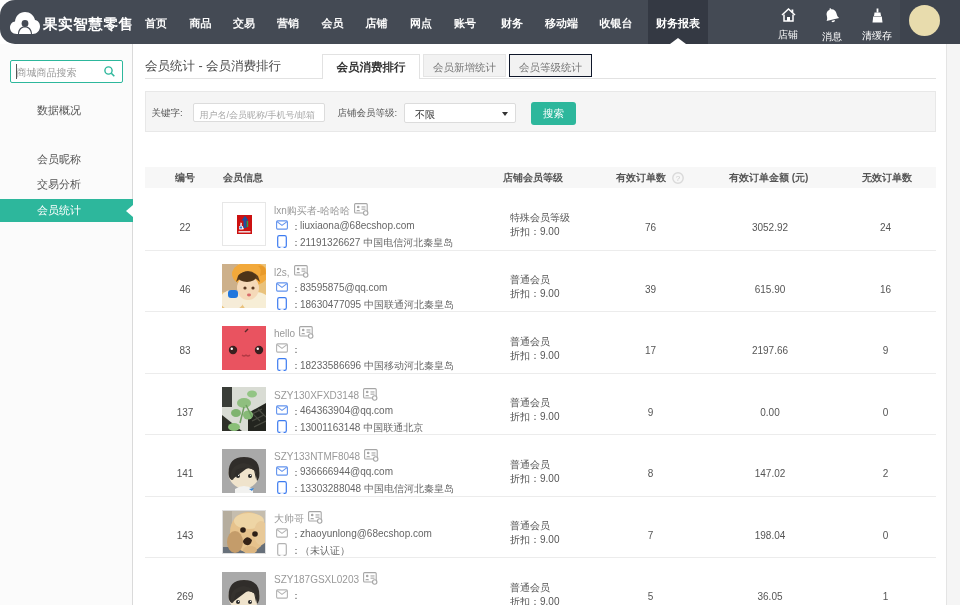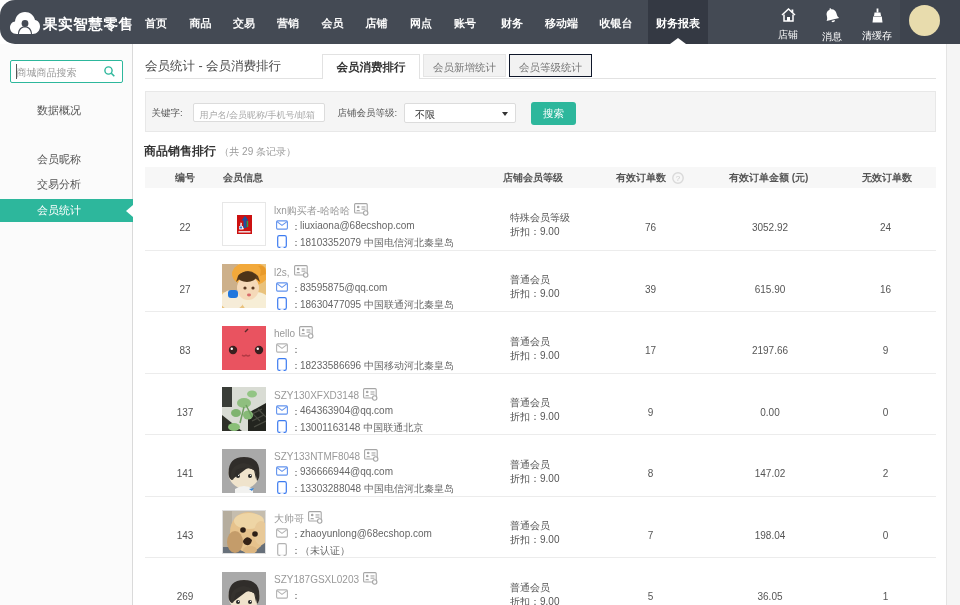--- a/index.html
+++ b/index.html
@@ -139,21 +139,20 @@
     <div class="finput">
         <span>用户名/会员昵称/手机号/邮箱</span>
       </div>
     <span class="flabel" style="left:191.5px">店铺会员等级:</span>
     <div class="fselect">
         <span class="v">不限</span>
         <span class="arr"></span>
       </div>
     <div class="fbtn">搜索</div>
   </div>
-  <div class="records">商品销售排行 <span class="sub">（共 29 条记录）</span></div>
 </div>
 
 <div class="thead">
   <span class="th" style="left:0;width:80px;text-align:center">编号</span>
   <span class="th" style="left:78px">会员信息</span>
   <span class="th" style="left:358px">店铺会员等级</span>
   <span class="th" style="left:471px">有效订单数</span>
   <svg width="12" height="12" viewBox="0 0 12 12" style="position:absolute;left:527px;top:5px">
     <circle cx="6" cy="6" r="5.2" fill="none" stroke="#d9d9d9" stroke-width="1.4"></circle>
     <text x="6" y="8.8" text-anchor="middle" font-size="8" fill="#ccc" font-family="Liberation Sans">?</text>
@@ -193,33 +192,33 @@
         </svg>
         <span class="colon">：</span>
         <span class="itxt">liuxiaona@68ecshop.com</span>
       </div>
     <div class="iline" style="top:46px">
         <svg width="10" height="13" viewBox="0 0 10 13" style="position:absolute;left:1px;top:0">
           <rect x="0.7" y="0.7" width="8.6" height="11.6" rx="1.6" fill="none" stroke="#3c7bf0" stroke-width="1.2"></rect>
           <path d="M3.4 12.2 h3.2" stroke="#fff" stroke-width="1.4"></path>
         </svg>
         <span class="colon">：</span>
-        <span class="itxt">18103352079 中国电信河北秦皇岛</span>
+        <span class="itxt">21191326627 中国电信河北秦皇岛</span>
       </div>
   </div>
   <div class="lvl">
       <div>特殊会员等级</div>
       <div style="margin-top:2.5px">折扣：9.00</div>
     </div>
   <div class="cval" style="left:505.5px">76</div>
   <div class="cval" style="left:625px">3052.92</div>
   <div class="cval" style="left:740.5px">24</div>
 </div>
 <div class="row" style="top:250.5px;height:61.5px">
-  <div class="cnum">27</div>
+  <div class="cnum">46</div>
   <div class="avwrap">
       <div class="avbox">
         <svg width="44" height="44" viewBox="0 0 44 44">
           <rect width="44" height="44" fill="#e9c27c"></rect>
           <rect x="0" y="0" width="16" height="28" fill="#cdb08a"></rect>
           <ellipse cx="28" cy="10" rx="18" ry="12" fill="#f2a93b"></ellipse>
           <ellipse cx="10" cy="36" rx="12" ry="10" fill="#f6ecd8"></ellipse>
           <ellipse cx="34" cy="38" rx="14" ry="10" fill="#f7eed6"></ellipse>
           <ellipse cx="26" cy="24" rx="11" ry="12" fill="#f5d9b8"></ellipse>
           <path d="M14 18 Q26 6 38 18 L36 12 Q26 2 16 12 Z" fill="#5a3d20"></path>

